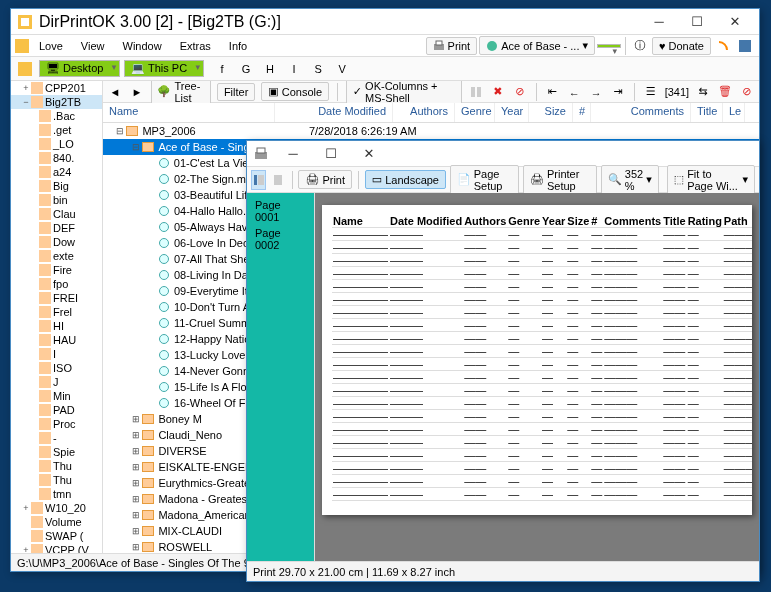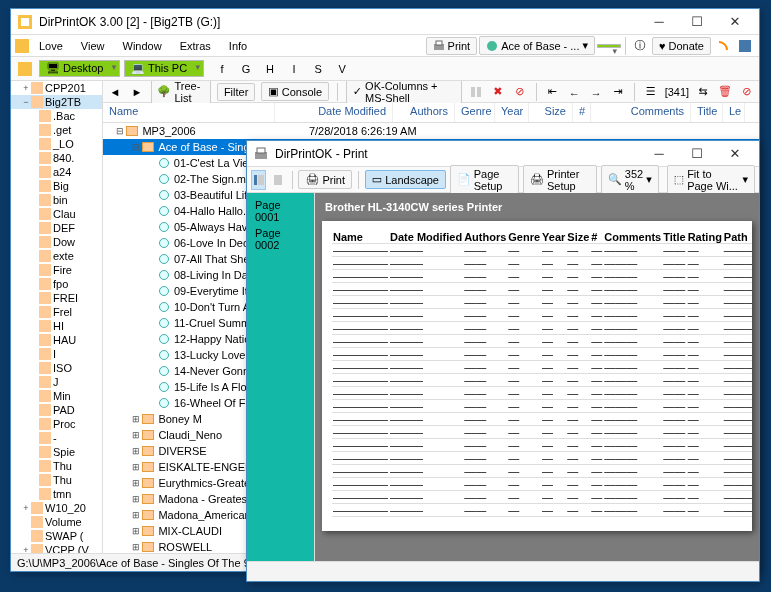--- a/index.html
+++ b/index.html
@@ -1,21 +1,21 @@
 <!DOCTYPE html>
 <html><head>
 <meta charset="utf-8">
 <style>
 * { margin: 0; padding: 0; box-sizing: border-box; font-family: "Segoe UI", Tahoma, sans-serif; font-size: 11px; }
 body { background: #0b3966; width: 771px; height: 592px; position: relative; overflow: hidden; }
 
 .window { position: absolute; background: #fff; border: 1px solid #4a8cc4; box-shadow: 2px 2px 8px rgba(0,0,0,0.3); }
 .titlebar { height: 26px; background: #fff; display: flex; align-items: center; padding: 0 6px; border-bottom: 1px solid #ddd; }
 .titlebar .icon { width: 16px; height: 16px; margin-right: 6px; display:inline-flex; align-items:center; justify-content:center; }
-.titlebar .title { flex: 1; font-size: 12px; }
+.titlebar .title { flex: 1; font-size: 16px; }
 .winbtns { display: flex; gap: 2px; }
 .winbtn { width: 36px; height: 20px; display: flex; align-items: center; justify-content: center; cursor: pointer; font-size: 13px; color:#333;}
 
 .menubar { height: 22px; display: flex; align-items: center; padding: 0 4px; gap: 2px; border-bottom: 1px solid #ddd; }
 .menubar .mitem { padding: 2px 8px; cursor: pointer; }
 .menubar .spacer { flex: 1; }
 .tbtn { padding: 2px 6px; border: 1px solid #ccc; border-radius: 2px; background: #f7f7f7; cursor: pointer; display: flex; align-items: center; gap: 3px; font-size:11px;}
 
 .toolbar2 { height: 24px; display: flex; align-items: center; padding: 0 4px; gap: 4px; border-bottom: 1px solid #ddd; background: #fafafa; }
 .combo { border: 1px solid #bbb; padding: 1px 16px 1px 6px; background: #84cc16; cursor: pointer; position: relative; font-size:11px; }
@@ -794,21 +794,20 @@
 </div>
 
 <div class="window print-win">
   <div class="titlebar">
     <span class="icon">
         <svg width="14" height="14">
           <rect x="1" y="5" width="12" height="7" fill="#999"></rect>
           <rect x="3" y="1" width="8" height="5" fill="#fff" stroke="#666"></rect>
         </svg>
       </span>
-    <span class="title">DirPrintOK - Print</span>
     <div class="winbtns">
       <div class="winbtn">─</div>
       <div class="winbtn">☐</div>
       <div class="winbtn close">✕</div>
     </div>
   </div>
   <div class="print-toolbar">
     <span class="iconbtn active">
         <svg width="12" height="12">
           <rect x="1" y="1" width="3" height="10" fill="#47a"></rect>
@@ -829,21 +828,20 @@
     <span class="tbtn">🔍 <span>352 %</span> ▾</span>
     <span class="spacer"></span>
     <span class="tbtn">⬚ <span>Fit to Page Wi...</span> ▾</span>
   </div>
   <div class="print-body">
     <div class="page-list">
       <div>Page 0001</div>
       <div>Page 0002</div>
     </div>
     <div class="preview-area">
-      <div class="preview-head">Brother HL-3140CW series Printer</div>
       <div class="page">
         <table id="preview-table">
             <tbody>
               <tr style="font-weight:bold">
                 <td>Name</td>
                 <td>Date Modified</td>
                 <td>Authors</td>
                 <td>Genre</td>
                 <td>Year</td>
                 <td>Size</td>
@@ -1126,14 +1124,15 @@
                 <td>—</td>
                 <td>————</td>
               </tr>
             </tbody>
           </table>
 
       </div>
     </div>
   </div>
   <div class="print-status">
+    <span>Print 29.70 x 21.00 cm | 11.69 x 8.27 inch</span>
   </div>
 </div>
 
 </body></html>

